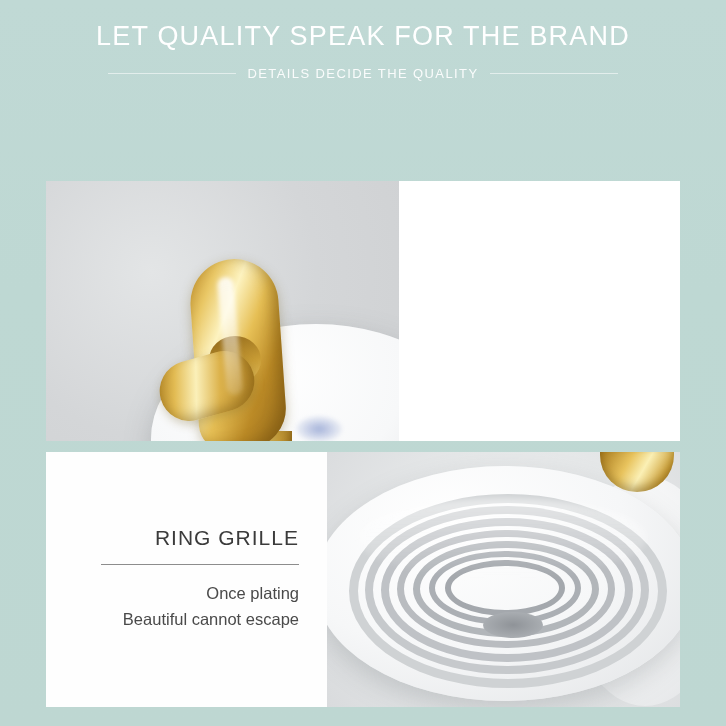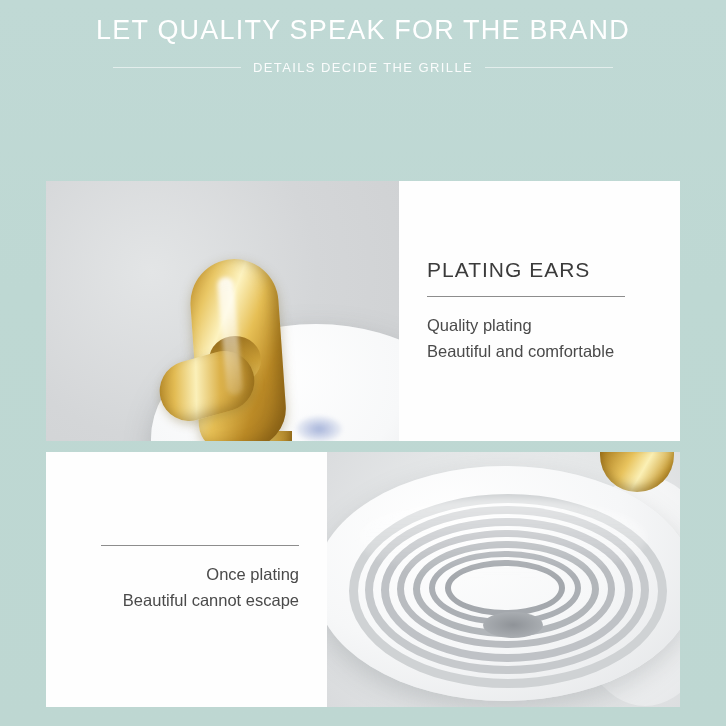--- a/index.html
+++ b/index.html
@@ -18,21 +18,21 @@
     width: 726px;
     height: 726px;
     background: linear-gradient(180deg, #c0d9d5 0%, #bed8d3 40%, #bed7d2 100%);
   }
 
   
   .header {
     position: absolute;
     top: 0; left: 0;
     width: 726px;
-    padding-top: 14px;
+    padding-top: 20px;
     text-align: center;
   }
   .headline {
     color: #ffffff;
     font-size: 27px;
     letter-spacing: 1.2px;
     font-weight: 400;
     line-height: 1.2;
     white-space: nowrap;
   }
@@ -256,47 +256,42 @@
 </style>
 </head>
 <body>
 
 <div class="page">
 
   <div class="header">
     <div class="headline">LET QUALITY SPEAK FOR THE BRAND</div>
     <div class="subline-wrap">
       <div class="sub-rule"></div>
-      <div class="subline">DETAILS DECIDE THE GRILLE</div>
+      <div class="subline">DETAILS DECIDE THE QUALITY</div>
       <div class="sub-rule"></div>
     </div>
   </div>
 
   <div class="card card-top">
     <div class="photo photo-top">
       <div class="ph-bg-top"></div>
       <div class="lamp-shadow"></div>
       <div class="lamp-body"></div>
       <div class="lamp-blue"></div>
       <div class="ear-base"></div>
       <div class="ear-lobe-big"></div>
       <div class="ear-notch"></div>
       <div class="ear-lobe-small"></div>
       <div class="ear-hl"></div>
     </div>
-    <div class="textpane right">
-      <div class="card-title">PLATING EARS</div>
-      <div class="title-rule"></div>
-      <div class="card-line">Quality plating</div>
-      <div class="card-line">Beautiful and comfortable</div>
-    </div>
   </div>
 
   <div class="card card-bottom">
     <div class="textpane left">
+      <div class="card-title">RING GRILLE</div>
       <div class="title-rule"></div>
       <div class="card-line">Once plating</div>
       <div class="card-line">Beautiful cannot escape</div>
     </div>
     <div class="photo photo-bottom">
       <div class="ph-bg-bottom"></div>
       <div class="body-edge"></div>
       <div class="funnel-outer"></div>
       <div class="ring-wrap">
         <div class="ring r1"></div>

